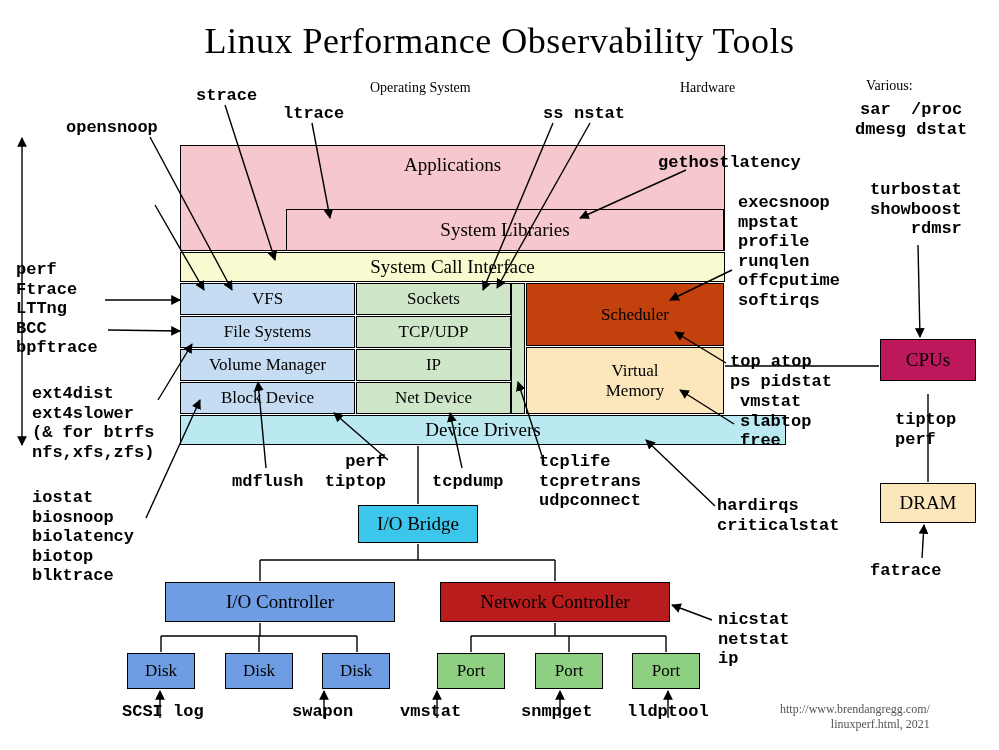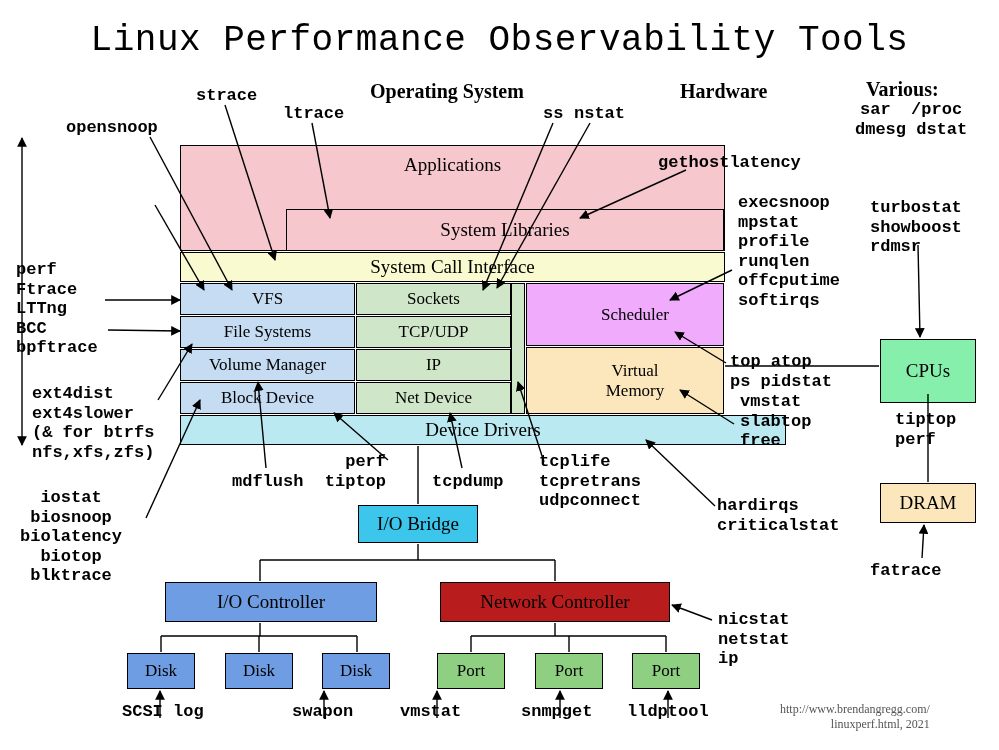--- a/index.html
+++ b/index.html
@@ -1,18 +1,18 @@
 <!DOCTYPE html>
 <html><head>
 <meta charset="utf-8">
 <style>
   html,body{margin:0;padding:0;background:#fff;font-family:Georgia,serif;color:#000;}
   #stage{position:relative;width:999px;height:750px;margin:0 auto;}
-  .title{position:absolute;left:0;right:0;top:20px;text-align:center;font-size:36px;letter-spacing:0.5px;font-family:Liberation Mono, monospace;}
-  .hdr{position:absolute;font-size:20px;font-weight:bold;}
+  .title{position:absolute;left:0;right:0;top:20px;text-align:center;font-size:36px;letter-spacing:0.5px;}
+  .hdr{position:absolute;font-size:14px;}
   .tool{position:absolute;font-family:"Courier New",monospace;font-weight:bold;font-size:17px;line-height:1.15;white-space:pre;}
   .box{position:absolute;border:1px solid #000;display:flex;align-items:center;justify-content:center;font-size:19px;box-sizing:border-box;}
   .smallbox{font-size:17px;}
   .footer{position:absolute;font-size:12px;color:#555;text-align:right;}
   svg.arrows{position:absolute;inset:0;width:999px;height:750px;pointer-events:none;}
 </style>
 </head>
 <body>
 <div id="stage">
 
@@ -57,35 +57,35 @@
     </div>
 <div class="box smallbox" style="left:356px;top:349px;width:155px;height:32px;background:#cfe6c9">
       <span>IP</span>
     </div>
 <div class="box smallbox" style="left:356px;top:382px;width:155px;height:32px;background:#cfe6c9">
       <span>Net Device</span>
     </div>
 
 <div class="box" style="left:511px;top:283px;width:14px;height:131px;background:#cfe6c9;border:1px solid #000"></div>
 
-<div class="box smallbox" style="left:526px;top:283px;width:198px;height:63px;background:#f0abfc">
+<div class="box smallbox" style="left:526px;top:283px;width:198px;height:63px;background:#c2410c">
       <span style="margin-left:20px">Scheduler</span>
     </div>
 <div class="box smallbox" style="left:526px;top:347px;width:198px;height:67px;background:#fce7bd;white-space:pre;text-align:center"><span style="margin-left:20px">Virtual
 Memory</span></div>
 
 <div class="box" style="left:180px;top:415px;width:606px;height:30px;background:#bbe9f2">
       <span>Device Drivers</span>
     </div>
 
 <div class="box" style="left:358px;top:505px;width:120px;height:38px;background:#3cc6eb">
       <span>I/O Bridge</span>
     </div>
 
-<div class="box" style="left:165px;top:582px;width:212px;height:40px;background:#6f9de3">
+<div class="box" style="left:165px;top:582px;width:230px;height:40px;background:#6f9de3">
       <span>I/O Controller</span>
     </div>
 <div class="box" style="left:440px;top:582px;width:230px;height:40px;background:#b91c1c">
       <span>Network Controller</span>
     </div>
 
 <div class="box smallbox" style="left:127px;top:653px;width:68px;height:36px;background:#6f9de3">
       <span>Disk</span>
     </div>
 <div class="box smallbox" style="left:225px;top:653px;width:68px;height:36px;background:#6f9de3">
@@ -98,54 +98,54 @@
 <div class="box smallbox" style="left:437px;top:653px;width:68px;height:36px;background:#8ecf82">
       <span>Port</span>
     </div>
 <div class="box smallbox" style="left:535px;top:653px;width:68px;height:36px;background:#8ecf82">
       <span>Port</span>
     </div>
 <div class="box smallbox" style="left:632px;top:653px;width:68px;height:36px;background:#8ecf82">
       <span>Port</span>
     </div>
 
-<div class="box" style="left:880px;top:339px;width:96px;height:64px;background:#86efac">
+<div class="box" style="left:880px;top:339px;width:96px;height:42px;background:#be185d">
       <span>CPUs</span>
     </div>
 <div class="box" style="left:880px;top:483px;width:96px;height:40px;background:#fce7bd">
       <span>DRAM</span>
     </div>
 
 <div class="tool" style="left:196px;top:86px">strace</div>
 <div class="tool" style="left:283px;top:104px">ltrace</div>
 <div class="tool" style="left:543px;top:104px">ss</div>
 <div class="tool" style="left:574px;top:104px">nstat</div>
 <div class="tool" style="left:66px;top:118px">opensnoop</div>
 <div class="tool" style="left:16px;top:260px">perf
 Ftrace
 LTTng
 BCC
 bpftrace</div>
 <div class="tool" style="left:32px;top:384px">ext4dist
 ext4slower
 (&amp; for btrfs
 nfs,xfs,zfs)</div>
-<div class="tool" style="left:16px;top:488px;text-align:center;width:110px">iostat
+<div class="tool" style="left:32px;top:488px;text-align:left;width:110px">iostat
 biosnoop
 biolatency
 biotop
 blktrace</div>
 <div class="tool" style="left:658px;top:153px">gethostlatency</div>
 <div class="tool" style="left:738px;top:193px">execsnoop
 mpstat
 profile
 runqlen
 offcputime
 softirqs</div>
-<div class="tool" style="left:870px;top:198px;text-align:left">turbostat
+<div class="tool" style="left:870px;top:180px;text-align:right">turbostat
 showboost
 rdmsr</div>
 <div class="tool" style="left:730px;top:352px">top atop
 ps pidstat</div>
 <div class="tool" style="left:895px;top:410px">tiptop
 perf</div>
 <div class="tool" style="left:740px;top:392px">vmstat
 slabtop
 free</div>
 <div class="tool" style="left:717px;top:496px">hardirqs

